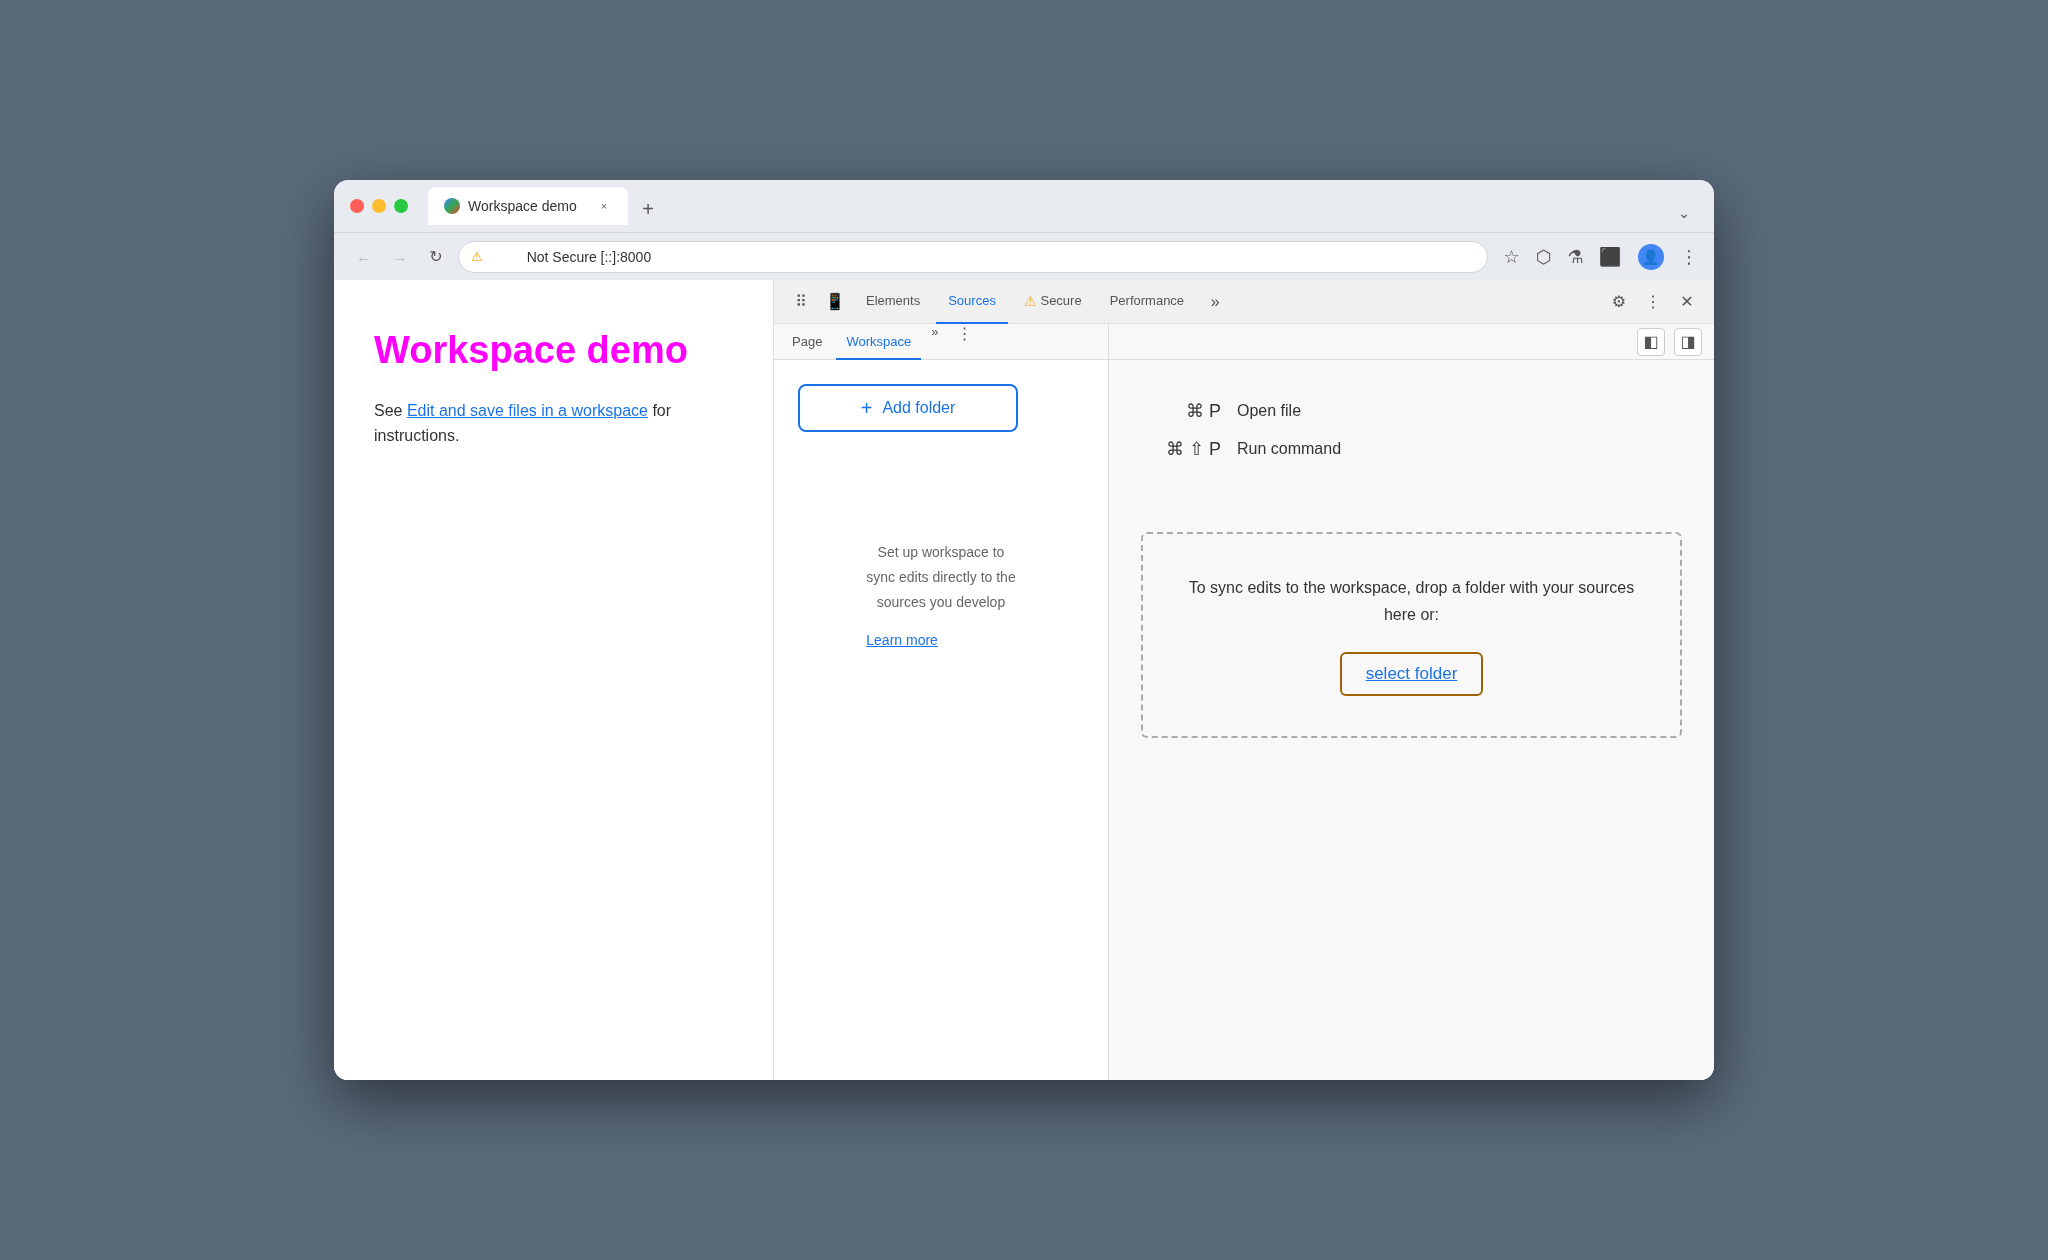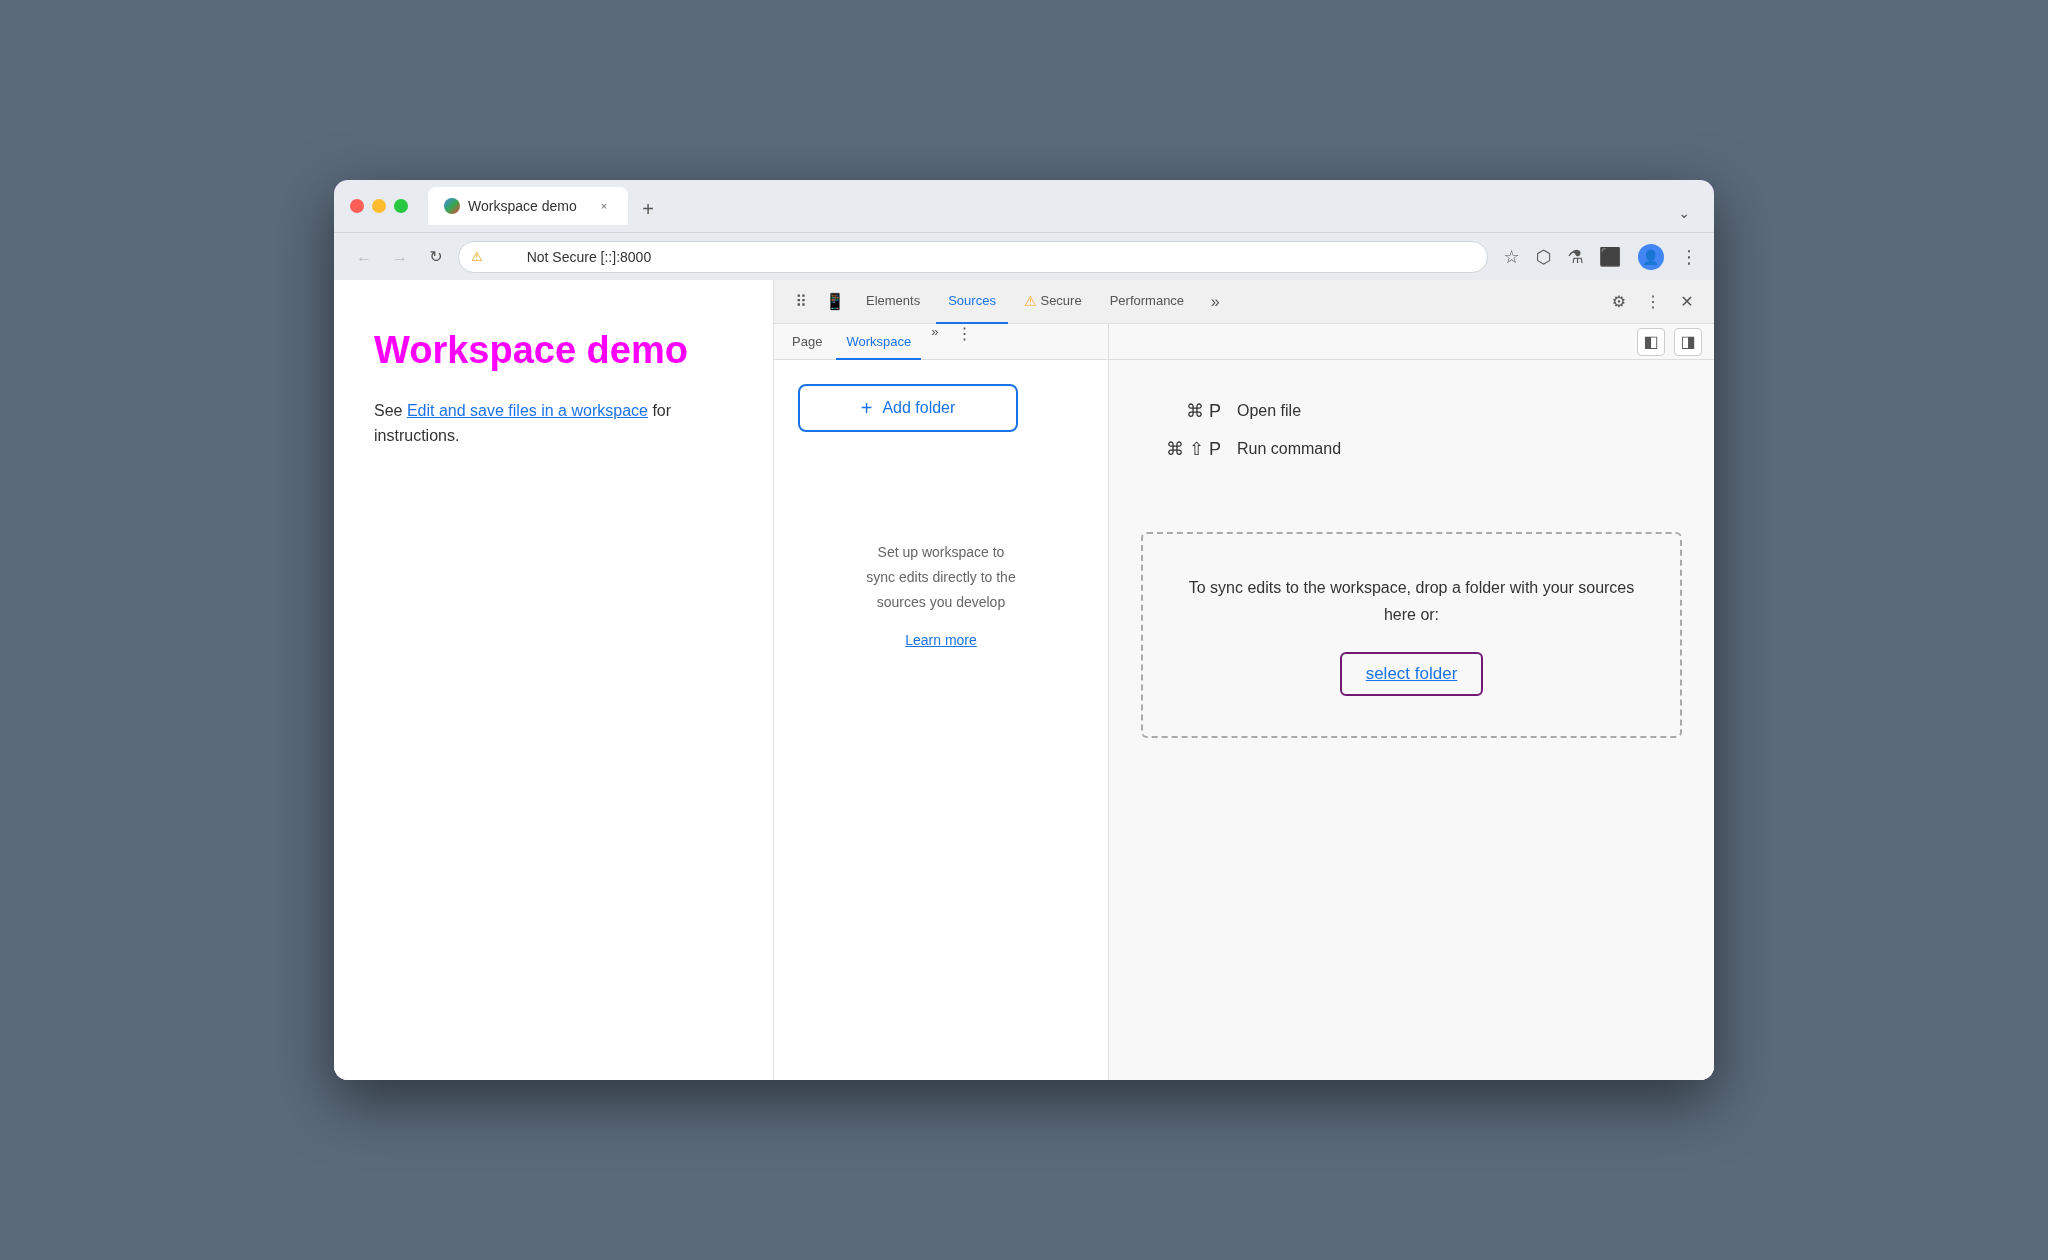--- a/index.html
+++ b/index.html
@@ -382,21 +382,21 @@
       color: #1a73e8;
       background: #fff;
       font-weight: 500;
       margin-bottom: 48px;
       align-self: flex-start;
     }
 
     .workspace-info {
       display: flex;
       flex-direction: column;
-      align-items: center;
+      align-items: flex-start;
       text-align: center;
       margin-top: 60px;
     }
 
     .workspace-info-text {
       font-size: 14px;
       color: #666;
       line-height: 1.8;
       margin-bottom: 16px;
     }
@@ -486,21 +486,21 @@
       gap: 24px;
     }
 
     .drop-zone-text {
       font-size: 16px;
       color: #333;
       line-height: 1.7;
     }
 
     .select-folder-btn {
-      border: 2px solid #701a75;
+      border: 2px solid #a16207;
       border-radius: 6px;
       padding: 10px 24px;
       font-size: 17px;
       color: #1a73e8;
       cursor: pointer;
       text-decoration: underline;
       background: transparent;
       font-weight: 500;
     }
 

